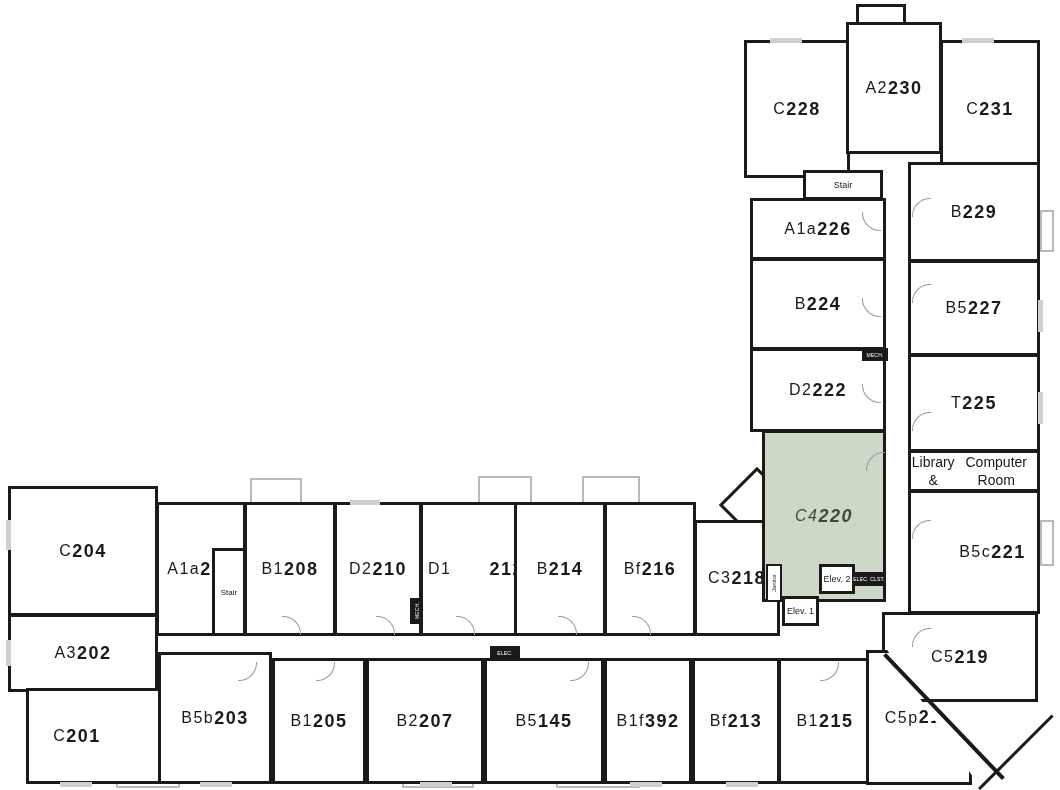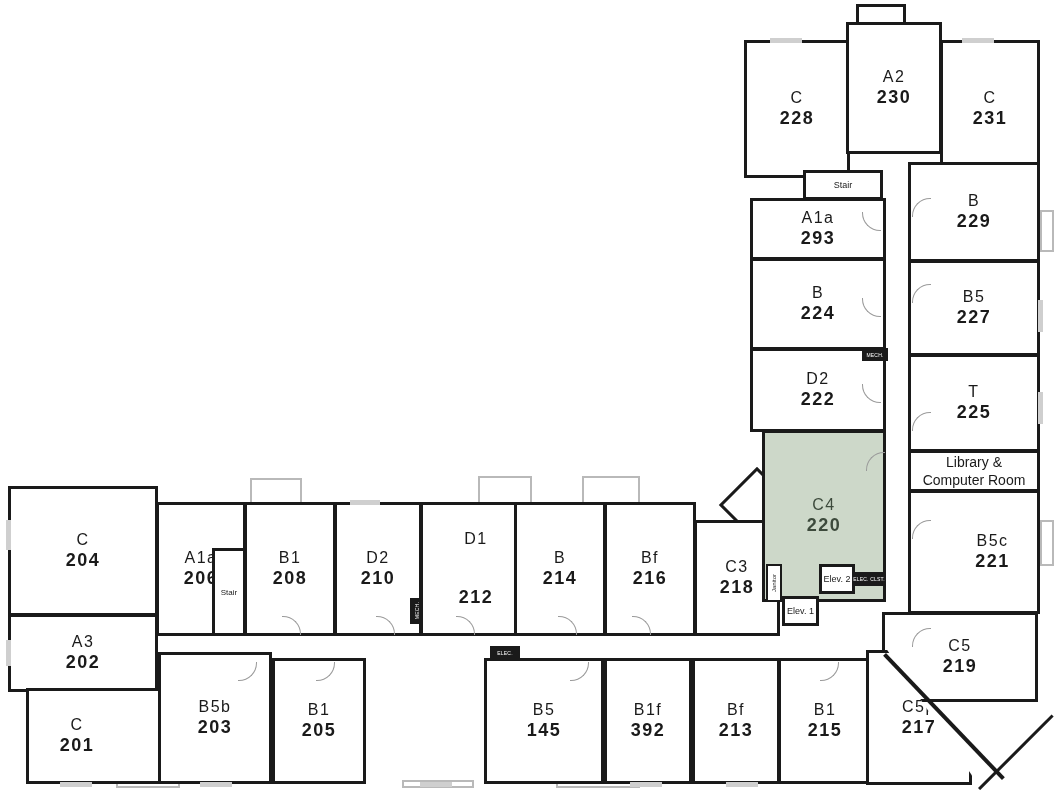--- a/index.html
+++ b/index.html
@@ -1,23 +1,23 @@
 <!DOCTYPE html>
 <html><head>
 <meta charset="utf-8">
 <style>
   html,body{margin:0;padding:0;background:#fff;}
   #plan{position:relative;width:1060px;height:790px;background:#ffffff;overflow:hidden;
         font-family:"Liberation Sans",sans-serif;color:#1a1a1a;}
   .room{position:absolute;box-sizing:border-box;background:#fff;border:3px solid #1a1a1a;
-        display:flex;flex-direction:column;align-items:center;justify-content:center;
+        display:flex;align-items:center;justify-content:center;
         text-align:center;z-index:2;}
   .room .t{font-size:16px;letter-spacing:1.5px;line-height:1.2;font-weight:400;}
   .room .n{font-size:18px;font-weight:700;letter-spacing:1.5px;line-height:1.25;}
-  .room.hl{background:#cdd8c9;color:#3d4a3c;z-index:3;}
+  .room.hl{background:#cdd8c9;color:#3d4a3c;z-index:3;font-style:italic;}
   .room.lib .l1,.room.lib .l2{font-size:14px;line-height:1.3;}
   .room.lab-left{padding-right:60px;}
   .svc{position:absolute;box-sizing:border-box;background:#fff;border:3px solid #1a1a1a;
        display:flex;align-items:center;justify-content:center;font-size:9px;z-index:4;}
   .svc.thin{border-width:2px;}
   .blk{position:absolute;box-sizing:border-box;background:#1a1a1a;color:#fff;
        display:flex;align-items:center;justify-content:center;font-size:5px;
        letter-spacing:.2px;z-index:5;white-space:nowrap;overflow:hidden;}
   .vtext{writing-mode:vertical-rl;transform:rotate(180deg);font-size:5px;}
   .vtext2{writing-mode:vertical-rl;transform:rotate(180deg);font-size:6px;color:#1a1a1a;}
@@ -58,21 +58,21 @@
   </div>
   <div class="room" style="left:940px;top:40px;width:100px;height:138px;">
     <span class="t">C</span>
     <span class="n">231</span>
   </div>
   <div class="svc" style="left:803px;top:170px;width:80px;height:30px;">
     <span>Stair</span>
   </div>
   <div class="room" style="left:750px;top:198px;width:136px;height:62px;">
     <span class="t">A1a</span>
-    <span class="n">293</span>
+    <span class="n">226</span>
   </div>
   <div class="room" style="left:750px;top:258px;width:136px;height:92px;">
     <span class="t">B</span>
     <span class="n">224</span>
   </div>
   <div class="room" style="left:750px;top:348px;width:136px;height:84px;">
     <span class="t">D2</span>
     <span class="n">222</span>
   </div>
   <div class="blk" style="left:862px;top:348px;width:26px;height:13px;">
@@ -168,20 +168,24 @@
     <span class="t">C</span>
     <span class="n">201</span>
   </div>
   <div class="room" style="left:158px;top:652px;width:114px;height:132px;">
     <span class="t">B5b</span>
     <span class="n">203</span>
   </div>
   <div class="room" style="left:272px;top:658px;width:94px;height:126px;">
     <span class="t">B1</span>
     <span class="n">205</span>
+  </div>
+  <div class="room" style="left:366px;top:658px;width:118px;height:126px;">
+    <span class="t">B2</span>
+    <span class="n">207</span>
   </div>
   <div class="blk" style="left:490px;top:646px;width:30px;height:13px;">
     <span>ELEC.</span>
   </div>
   <div class="room" style="left:484px;top:658px;width:120px;height:126px;">
     <span class="t">B5</span>
     <span class="n">145</span>
   </div>
   <div class="room" style="left:604px;top:658px;width:88px;height:126px;">
     <span class="t">B1f</span>

